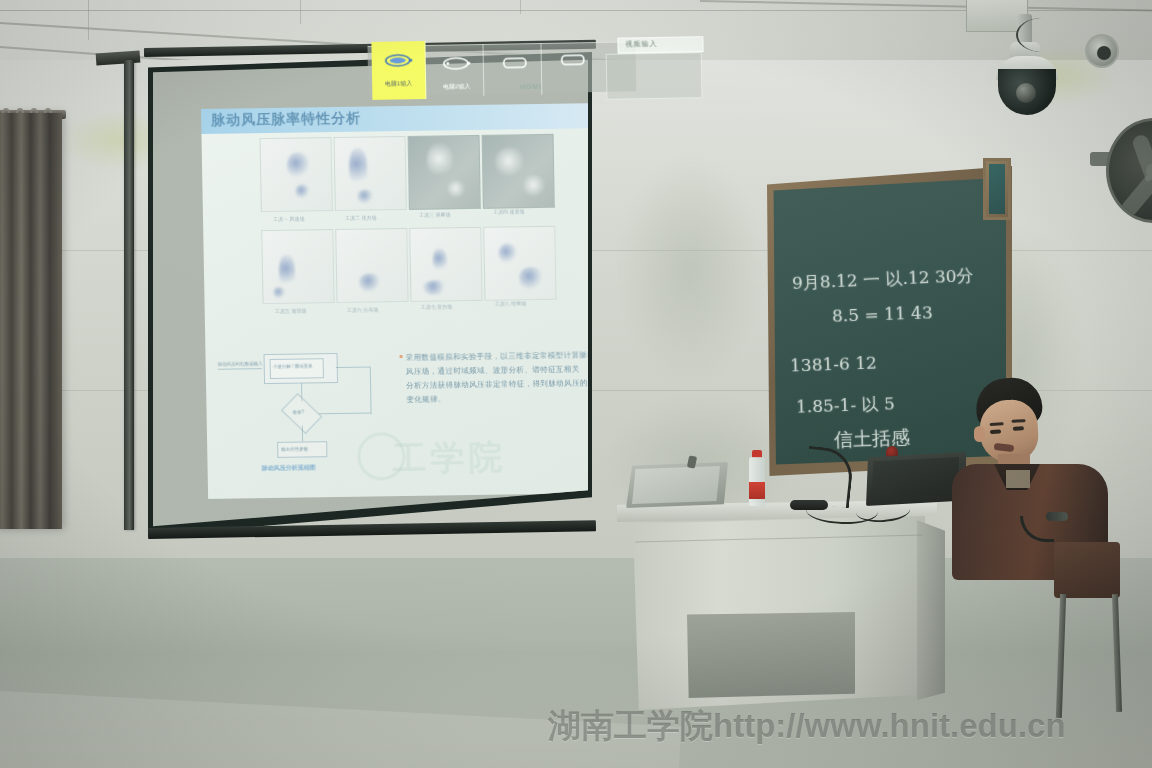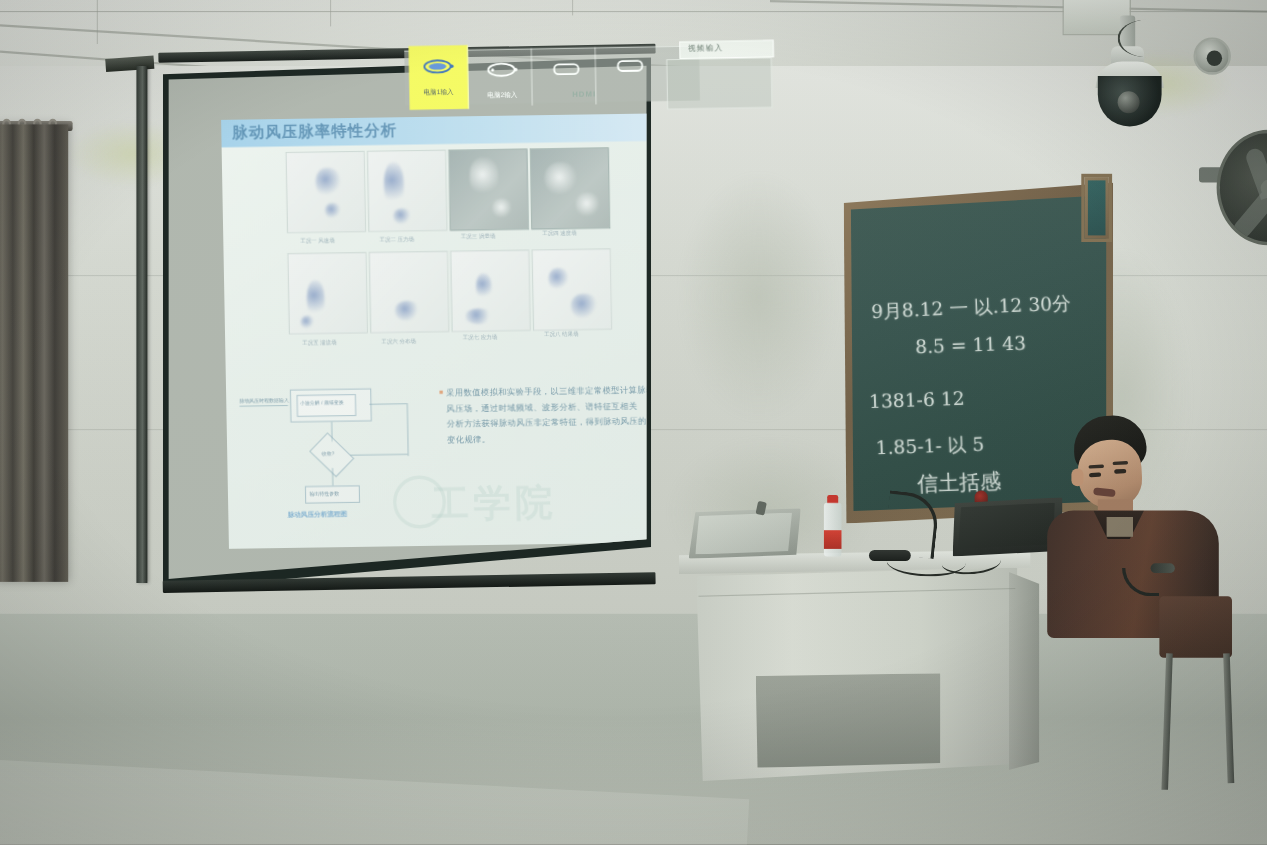--- a/index.html
+++ b/index.html
@@ -562,13 +562,14 @@
   <div class="mic2-head"></div>
 
   <div class="chair">
     <div class="chair-back"></div>
     <div class="chair-leg" style="left:14px;top:52px;height:124px;transform:rotate(2deg);"></div>
     <div class="chair-leg" style="left:70px;top:52px;height:118px;transform:rotate(-2deg);"></div>
   </div>
 
   <div class="haze"></div>
   <div class="vignette"></div>
+  <div class="watermark">湖南工学院http://www.hnit.edu.cn</div>
 </div>
 
 </body></html>

